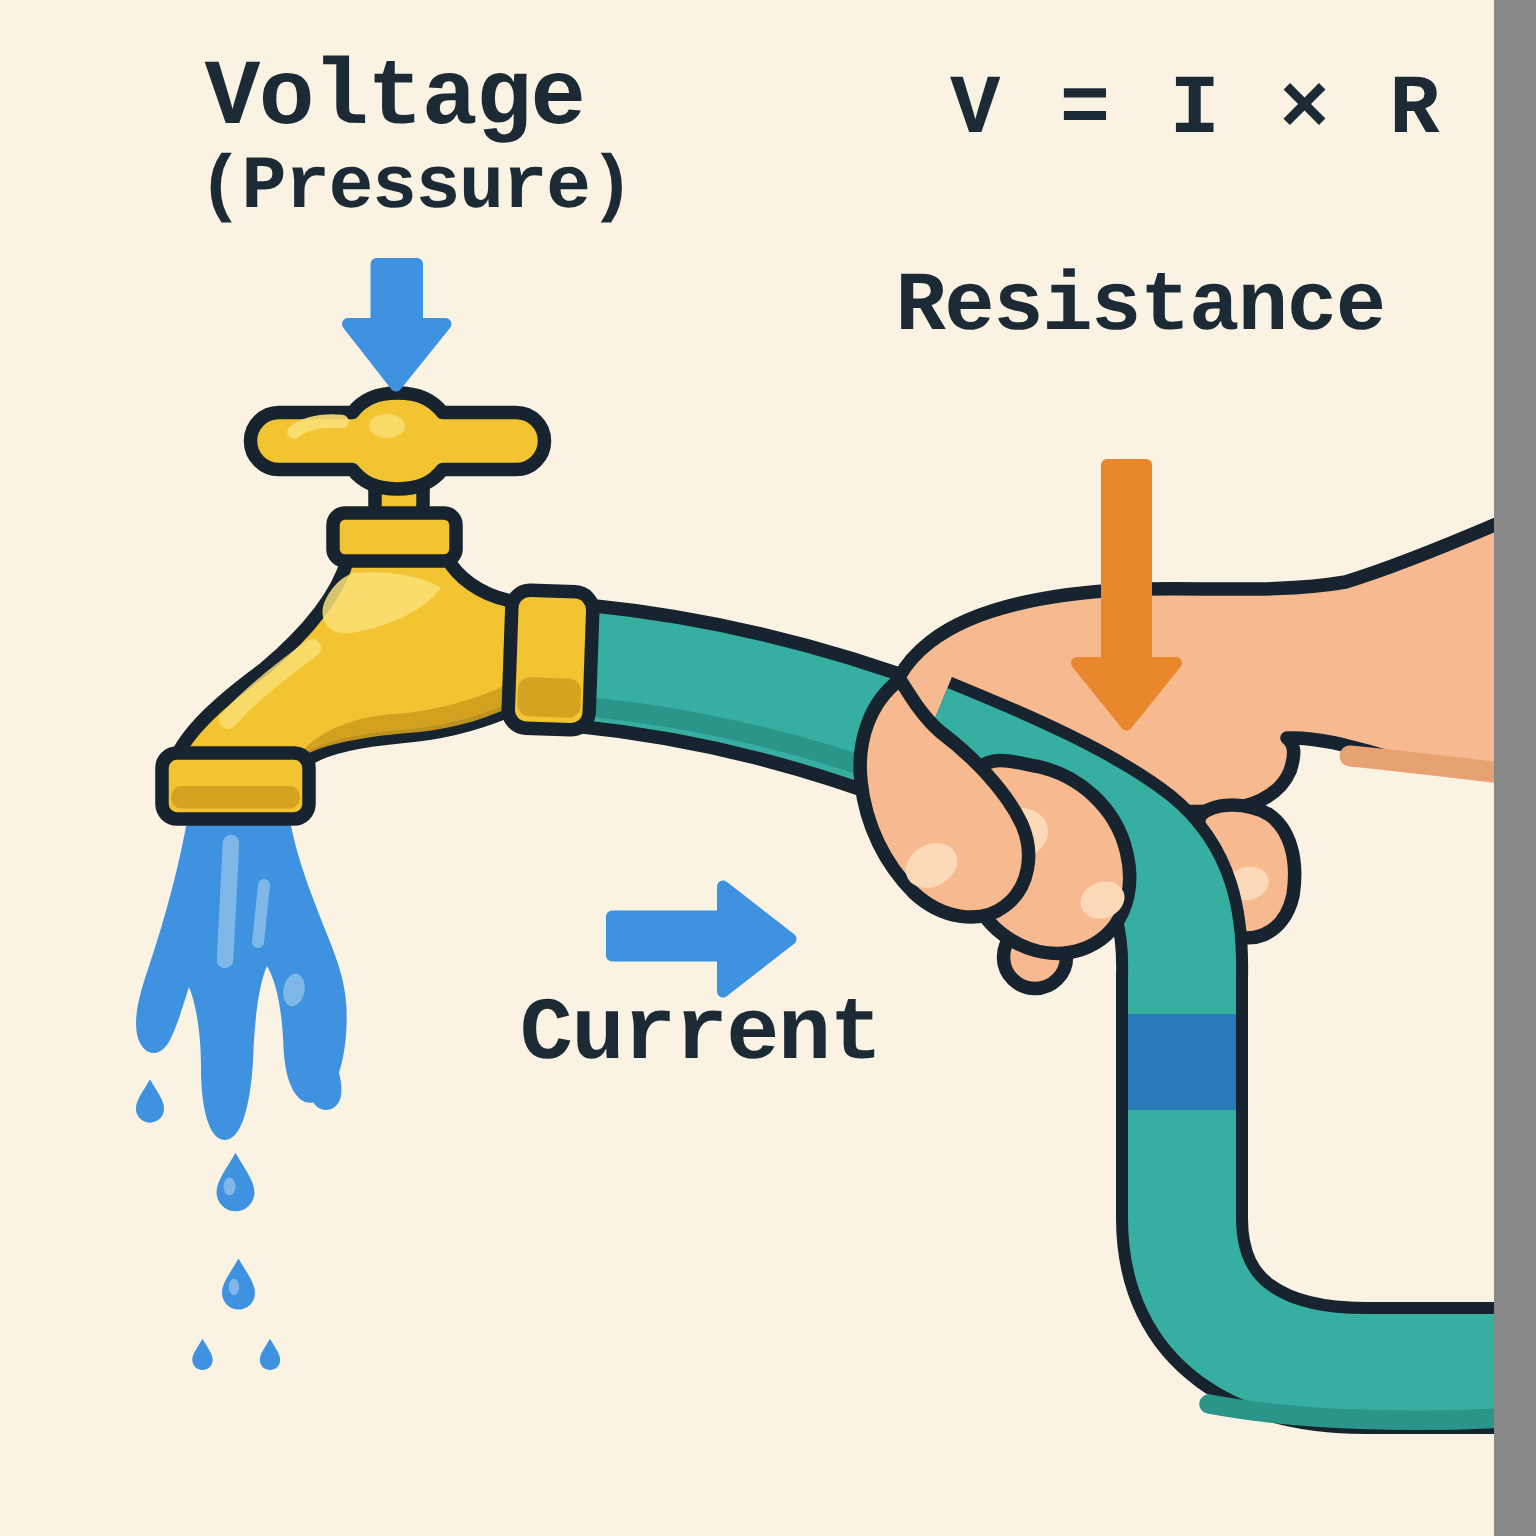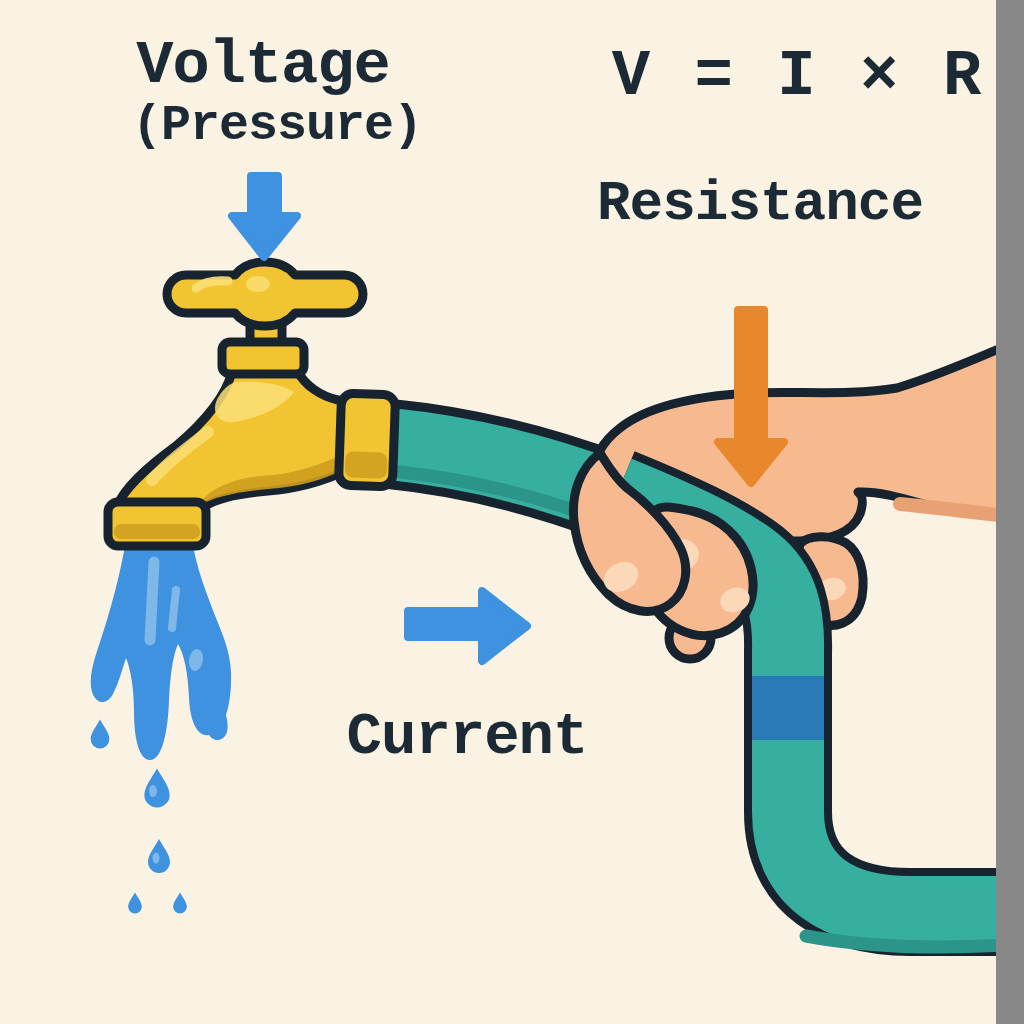--- a/index.html
+++ b/index.html
@@ -9,24 +9,24 @@
     font-family:Liberation Mono, monospace;
   }
   .art{position:absolute;left:0;top:0;width:1024px;height:1024px;}
   .label{
     position:absolute;transform:translateX(-50%);
     font-weight:bold;color:var(--c-text,#1B2A35);
     line-height:1;white-space:nowrap;text-align:center;
   }
   .lab-voltage-title{left:263px;top:35px;font-size:62px;letter-spacing:-1px;}
   .lab-voltage-sub{left:265px;top:101px;font-size:50px;letter-spacing:-1px;margin-left:12px;}
-  .lab-formula{left:798px;top:45px;font-size:64px;letter-spacing:3px;}
+  .lab-formula{left:798px;top:45px;font-size:56px;letter-spacing:3px;}
   .lab-resistance-title{left:760px;top:176px;font-size:56px;letter-spacing:-1px;}
   .lab-resistance-sub{left:758px;top:238px;font-size:47px;letter-spacing:-1px;}
-  .lab-current-title{left:467px;top:660px;font-size:59px;letter-spacing:-1px;margin-top:48px;}
+  .lab-current-title{left:467px;top:660px;font-size:59px;letter-spacing:-1px;}
   .lab-current-sub{left:468px;top:720px;font-size:50px;letter-spacing:-1px;}
 
   
   .ol{stroke:var(--c-outline);stroke-width:9;stroke-linejoin:round;stroke-linecap:round;}
   .f-brass{fill:var(--c-brass);}
   .f-brass-sh{fill:var(--c-brass_shade);}
   .f-brass-hi{fill:var(--c-brass_highlight);}
   .s-brass-hi{stroke:var(--c-brass_highlight);fill:none;stroke-linecap:round;}
   .f-skin{fill:var(--c-skin);}
   .f-skin-hi{fill:var(--c-skin_highlight);}

